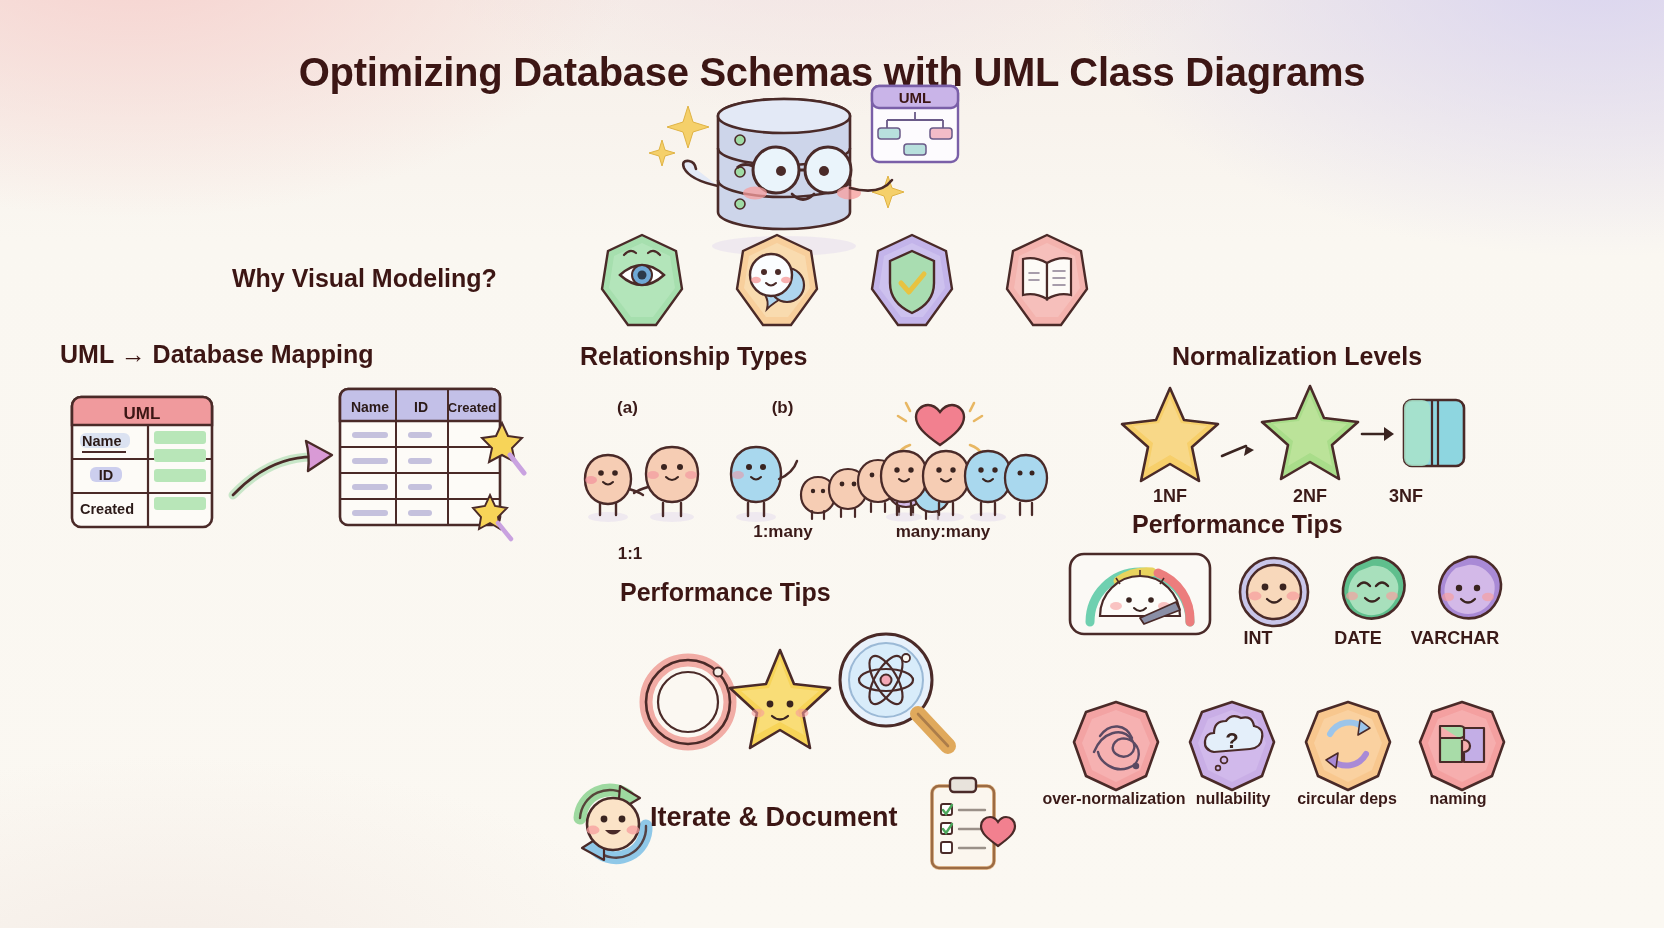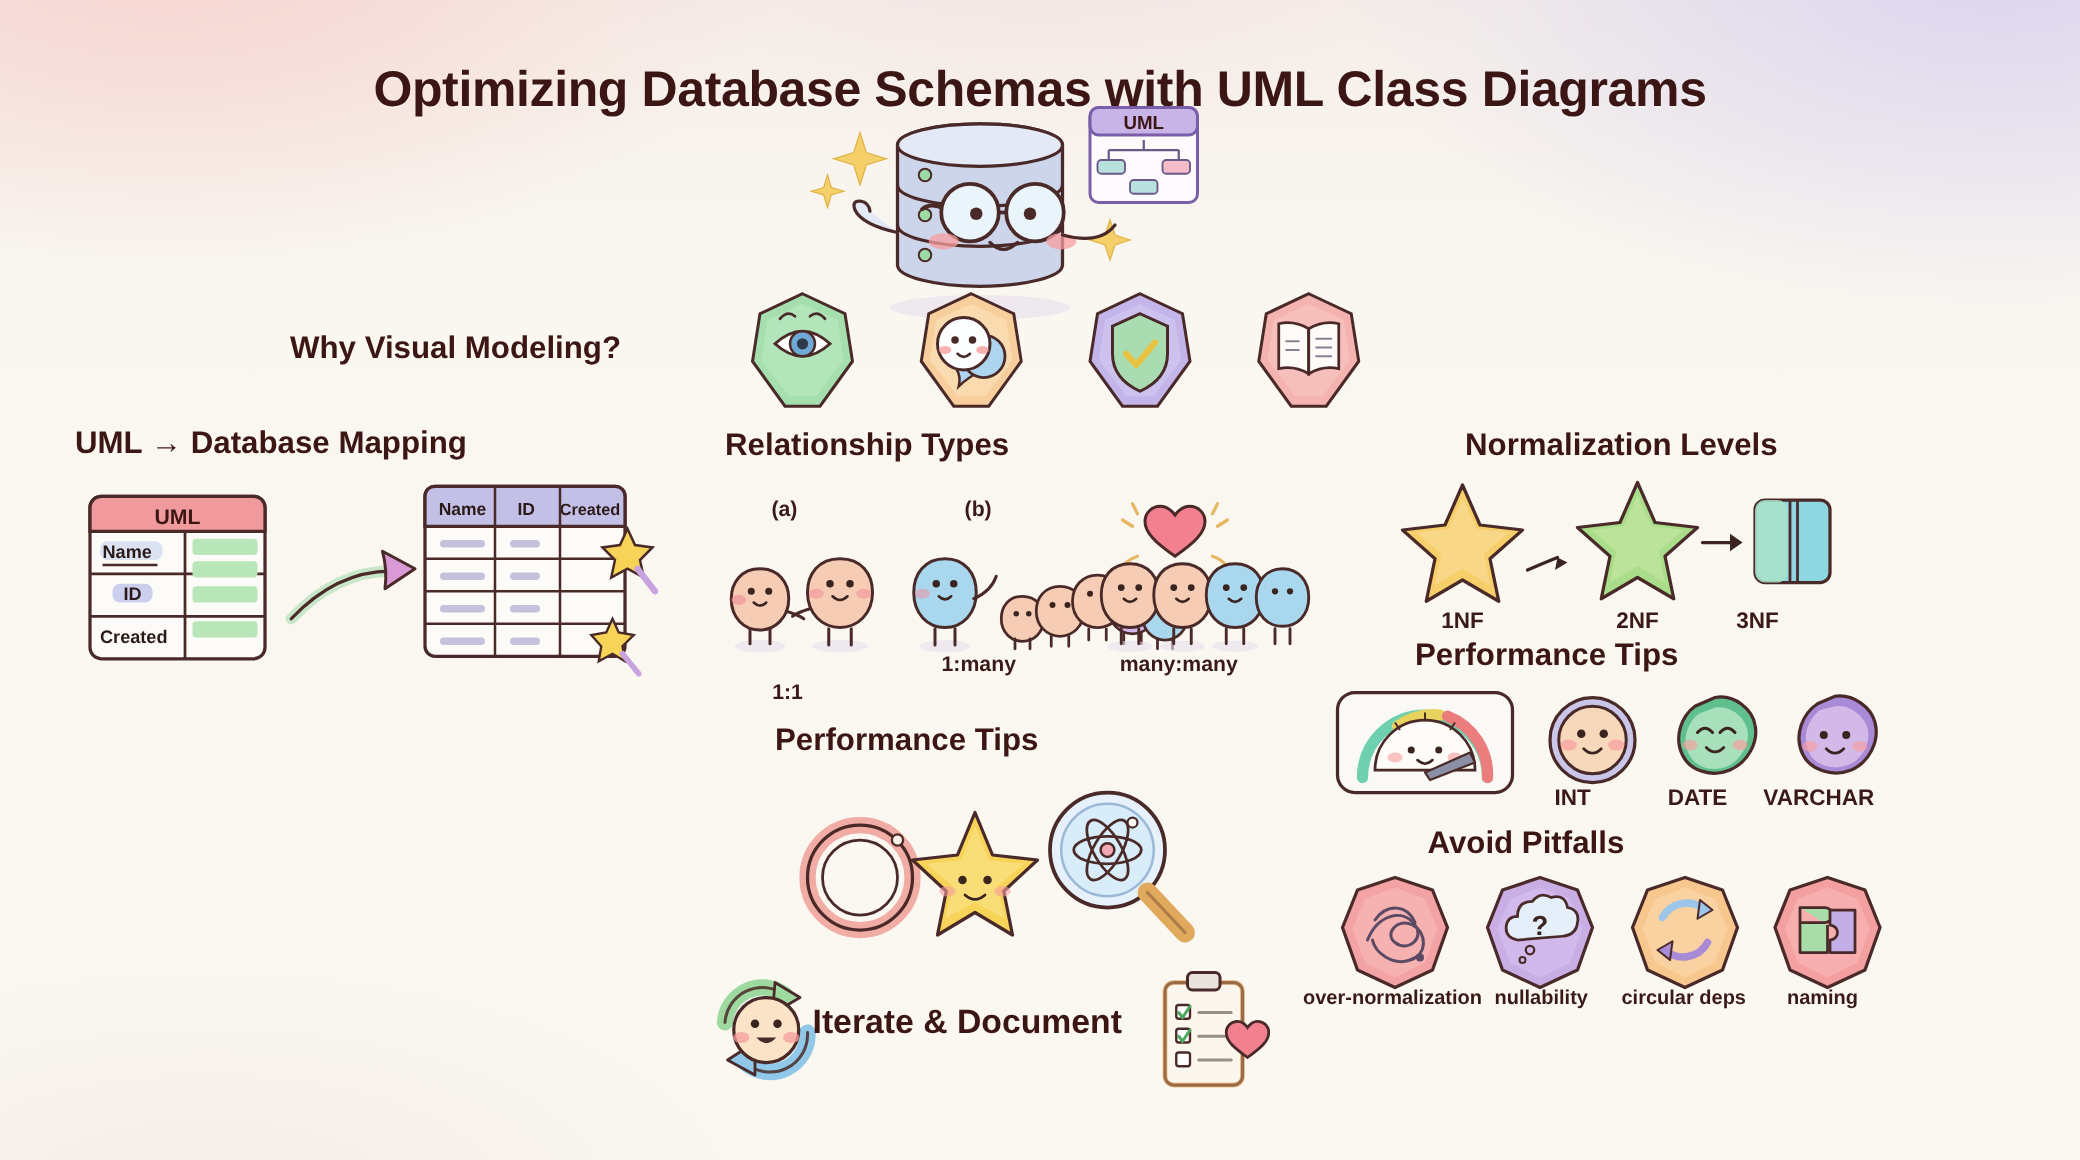--- a/index.html
+++ b/index.html
@@ -432,21 +432,20 @@
         <ellipse cx="16" cy="41" rx="6" ry="4.2" fill="#f79d9d" opacity=".65"></ellipse>
         <ellipse cx="56" cy="41" rx="6" ry="4.2" fill="#f79d9d" opacity=".65"></ellipse>
       </g>
     </svg>
   </div>
 
   <div class="abs cap-sm" style="left:1208px;top:628px;width:100px;">INT</div>
   <div class="abs cap-sm" style="left:1306px;top:628px;width:104px;">DATE</div>
   <div class="abs cap-sm" style="left:1400px;top:628px;width:110px;">VARCHAR</div>
 
-  <div class="abs sec-h" style="left:1142px;top:660px;width:290px;">Avoid Pitfalls</div>
 
   <div class="abs" style="left:1056px;top:696px;">
     <svg width="470" height="100" viewBox="0 0 470 100">
 
       <g transform="translate(12,4)">
         <path d="M48 2 L78 12 L90 42 L78 76 L48 90 L18 76 L6 42 L18 12 Z" fill="#f3a3a3" stroke="#4a2a28" stroke-width="2.6" stroke-linejoin="round"></path>
         <path d="M48 10 L72 19 L82 43 L72 70 L48 82 L24 70 L14 43 L24 19 Z" fill="#f7bdbd" opacity=".55"></path>
         <g stroke="#5b4a63" stroke-width="2.4" fill="none" stroke-linecap="round">
           <path d="M26 52 c8 -20 28 -26 38 -12 c8 11 -6 22 -16 14 c-9 -7 2 -20 14 -14 c12 6 12 24 -2 28 c-14 5 -28 -6 -30 -16"></path>
           <path d="M32 36 c10 -14 26 -12 32 2"></path>

